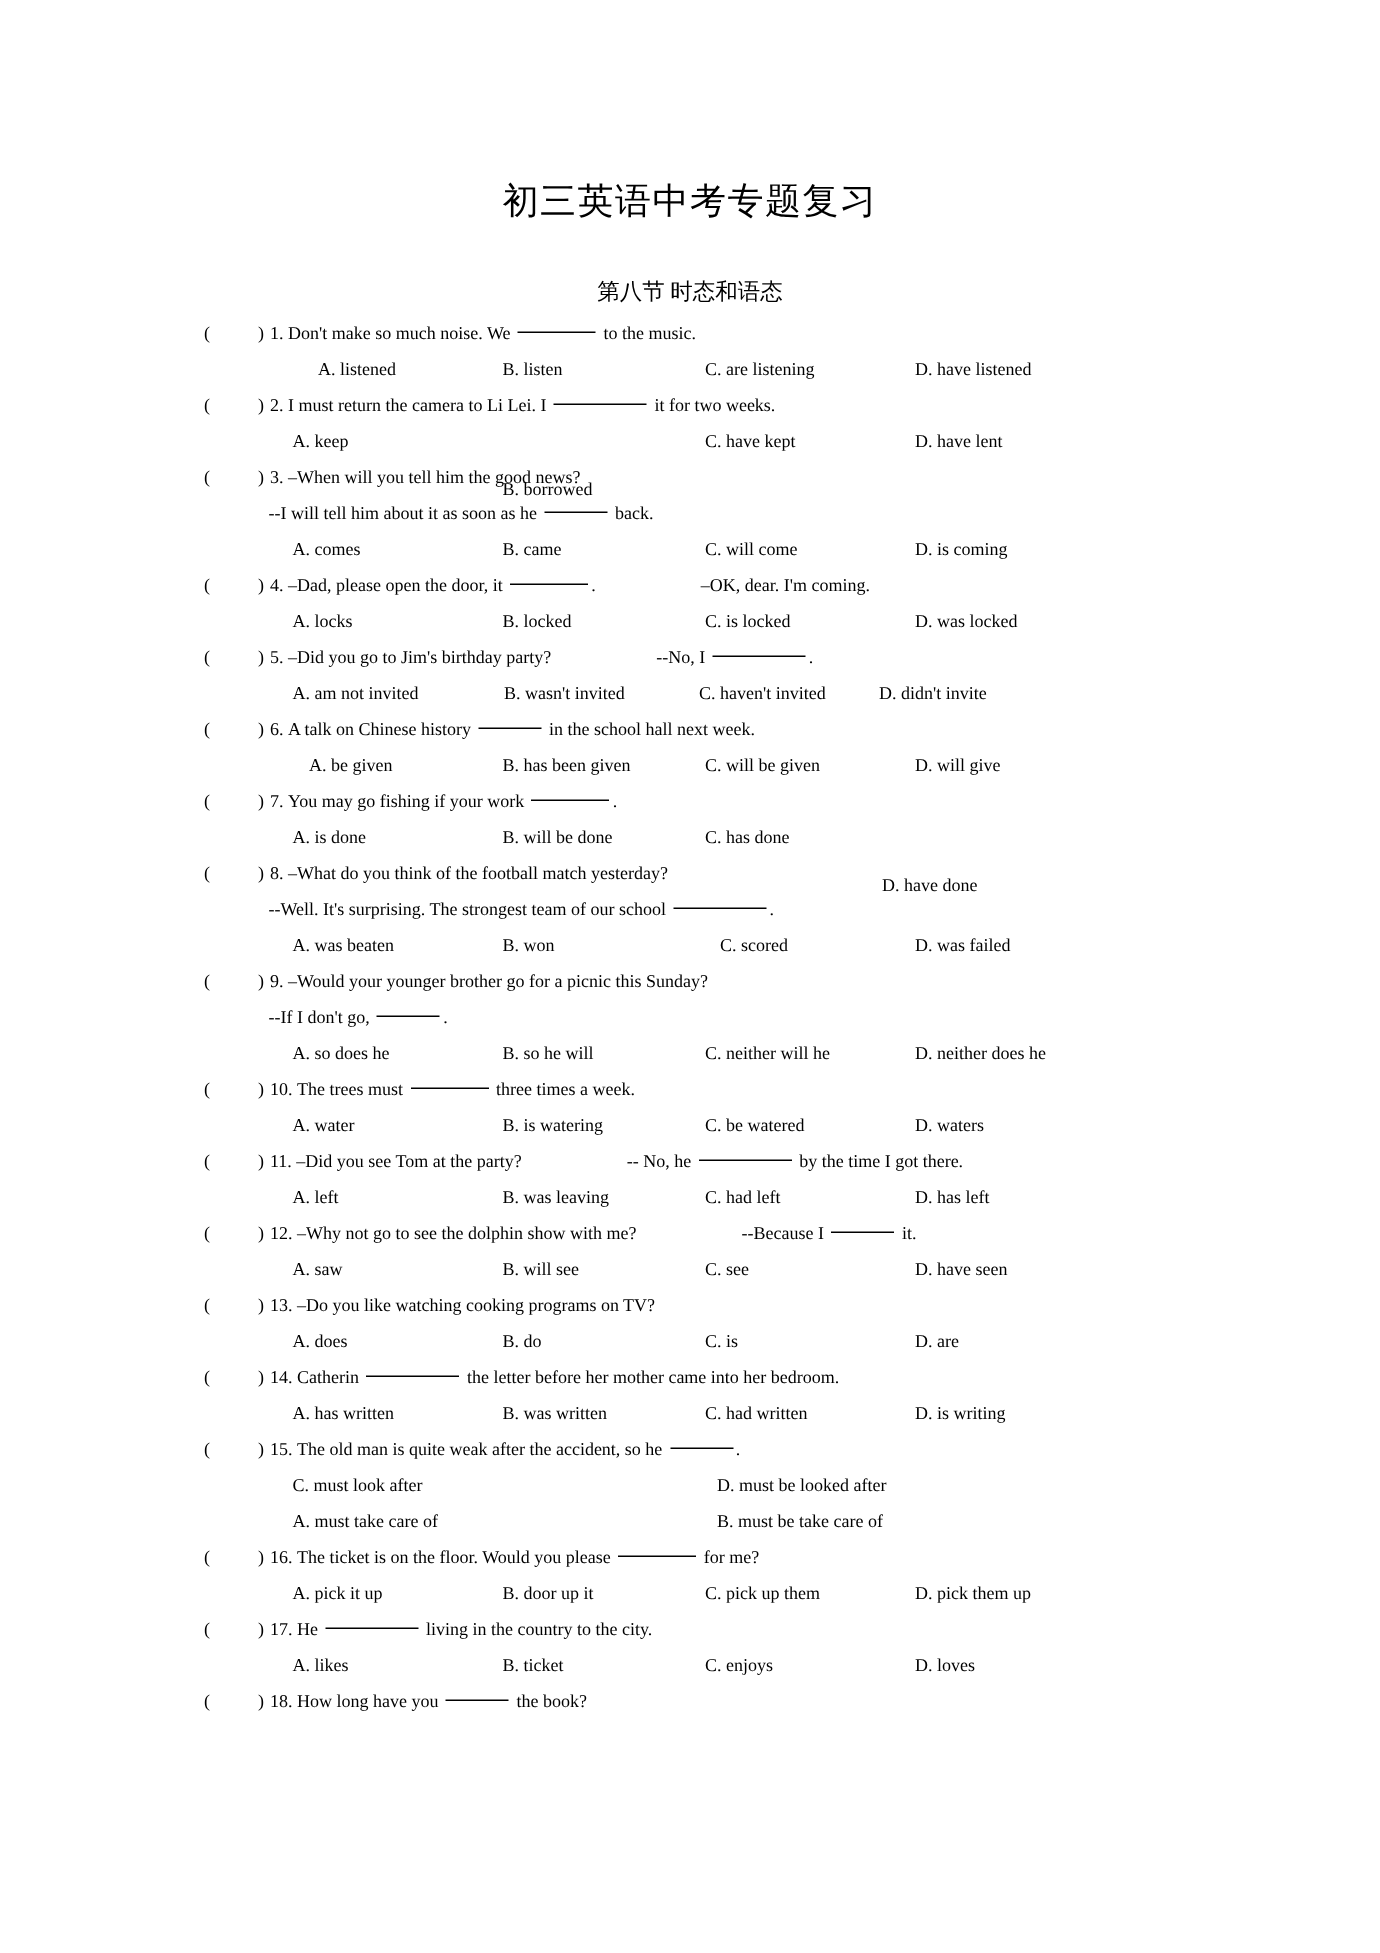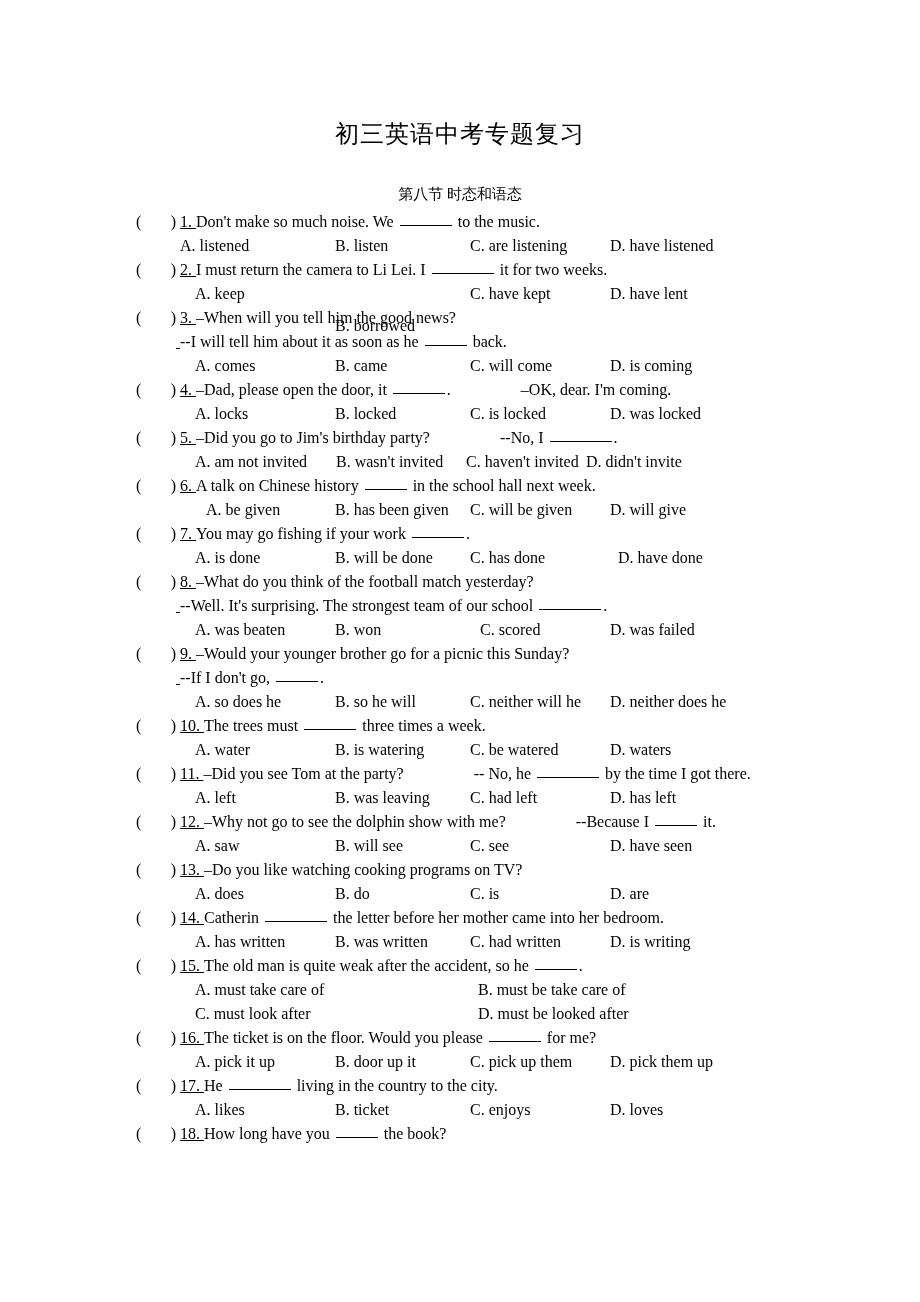--- a/index.html
+++ b/index.html
@@ -38,22 +38,21 @@
     top: 185px;
     width: 920px;
     text-align: center;
     font-size: 15px;
   }
   .qlist {
     position: absolute;
     left: 136px;
     top: 210px;
     width: 690px;
-    font-size: 16px;
-    text-decoration: underline;
+    font-size: 12px;
   }
   .qrow {
     position: relative;
     height: 24px;
     line-height: 24px;
     white-space: nowrap;
   }
   .paren-open {
     display: inline-block;
     width: 10px;
@@ -97,21 +96,21 @@
 
 <div class="page">
 
   <div class="doc-title">初三英语中考专题复习</div>
 
   <div class="doc-subtitle">第八节 时态和语态</div>
 
   <div class="qlist" id="question-list">
       <div class="qrow"><span class="paren-open">(</span><span class="paren-close">)</span><span>1. </span><span class="qbody"><span>Don't make so much noise. We </span><span class="blank b-md">&nbsp;</span><span> to the music.</span></span></div>
       <div class="opts">
-        <span class="opt" style="left: 44px;">A. listened</span>
+        <span class="opt" style="left: 76px;">A. listened</span>
         <span class="opt" style="left: 199px;">B. listen</span>
         <span class="opt" style="left: 334px;">C. are listening</span>
         <span class="opt" style="left: 474px;">D. have listened</span>
       </div>
       <div class="qrow"><span class="paren-open">(</span><span class="paren-close">)</span><span>2. </span><span class="qbody"><span>I must return the camera to Li Lei. I </span><span class="blank b-lg">&nbsp;</span><span> it for two weeks.</span></span></div>
       <div class="opts">
         <span class="opt" style="left: 59px;">A. keep</span>
         <span class="opt" style="left: 199px; margin-top: 32px;">B. borrowed</span>
         <span class="opt" style="left: 334px;">C. have kept</span>
         <span class="opt" style="left: 474px;">D. have lent</span>
@@ -143,21 +142,21 @@
         <span class="opt" style="left: 70px;">A. be given</span>
         <span class="opt" style="left: 199px;">B. has been given</span>
         <span class="opt" style="left: 334px;">C. will be given</span>
         <span class="opt" style="left: 474px;">D. will give</span>
       </div>
       <div class="qrow"><span class="paren-open">(</span><span class="paren-close">)</span><span>7. </span><span class="qbody"><span>You may go fishing if your work </span><span class="blank b-md">&nbsp;</span><span>.</span></span></div>
       <div class="opts">
         <span class="opt" style="left: 59px;">A. is done</span>
         <span class="opt" style="left: 199px;">B. will be done</span>
         <span class="opt" style="left: 334px;">C. has done</span>
-        <span class="opt" style="left: 482px;">D. have done</span>
+        <span class="opt" style="left: 452px; margin-top: 32px;">D. have done</span>
       </div>
       <div class="qrow"><span class="paren-open">(</span><span class="paren-close">)</span><span>8. </span><span class="qbody"><span>–What do you think of the football match yesterday?</span></span></div>
       <div class="qrow"><span class="cont">&nbsp;</span><span class="qbody"><span>--Well. It's surprising. The strongest team of our school </span><span class="blank b-lg">&nbsp;</span><span>.</span></span></div>
       <div class="opts">
         <span class="opt" style="left: 59px;">A. was beaten</span>
         <span class="opt" style="left: 199px;">B. won</span>
         <span class="opt" style="left: 344px;">C. scored</span>
         <span class="opt" style="left: 474px;">D. was failed</span>
       </div>
       <div class="qrow"><span class="paren-open">(</span><span class="paren-close">)</span><span>9. </span><span class="qbody"><span>–Would your younger brother go for a picnic this Sunday?</span></span></div>
@@ -198,26 +197,26 @@
       </div>
       <div class="qrow"><span class="paren-open">(</span><span class="paren-close">)</span><span>14. </span><span class="qbody"><span>Catherin </span><span class="blank b-lg">&nbsp;</span><span> the letter before her mother came into her bedroom.</span></span></div>
       <div class="opts">
         <span class="opt" style="left: 59px;">A. has written</span>
         <span class="opt" style="left: 199px;">B. was written</span>
         <span class="opt" style="left: 334px;">C. had written</span>
         <span class="opt" style="left: 474px;">D. is writing</span>
       </div>
       <div class="qrow"><span class="paren-open">(</span><span class="paren-close">)</span><span>15. </span><span class="qbody"><span>The old man is quite weak after the accident, so he </span><span class="blank b-sm">&nbsp;</span><span>.</span></span></div>
       <div class="opts">
+        <span class="opt" style="left: 59px;">C. must look after</span>
+        <span class="opt" style="left: 342px;">D. must be looked after</span>
+      </div>
+      <div class="opts">
         <span class="opt" style="left: 59px;">A. must take care of</span>
         <span class="opt" style="left: 342px;">B. must be take care of</span>
-      </div>
-      <div class="opts">
-        <span class="opt" style="left: 59px;">C. must look after</span>
-        <span class="opt" style="left: 342px;">D. must be looked after</span>
       </div>
       <div class="qrow"><span class="paren-open">(</span><span class="paren-close">)</span><span>16. </span><span class="qbody"><span>The ticket is on the floor. Would you please </span><span class="blank b-md">&nbsp;</span><span> for me?</span></span></div>
       <div class="opts">
         <span class="opt" style="left: 59px;">A. pick it up</span>
         <span class="opt" style="left: 199px;">B. door up it</span>
         <span class="opt" style="left: 334px;">C. pick up them</span>
         <span class="opt" style="left: 474px;">D. pick them up</span>
       </div>
       <div class="qrow"><span class="paren-open">(</span><span class="paren-close">)</span><span>17. </span><span class="qbody"><span>He </span><span class="blank b-lg">&nbsp;</span><span> living in the country to the city.</span></span></div>
       <div class="opts">

